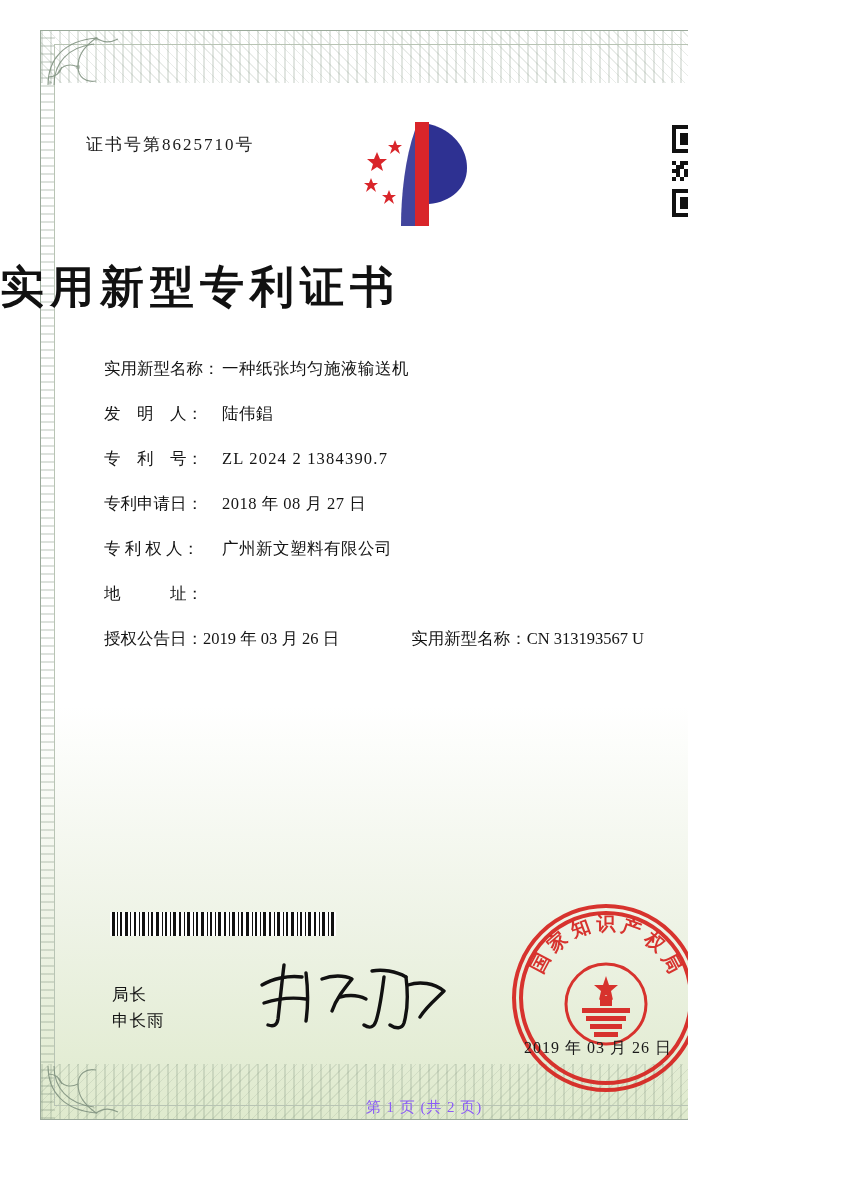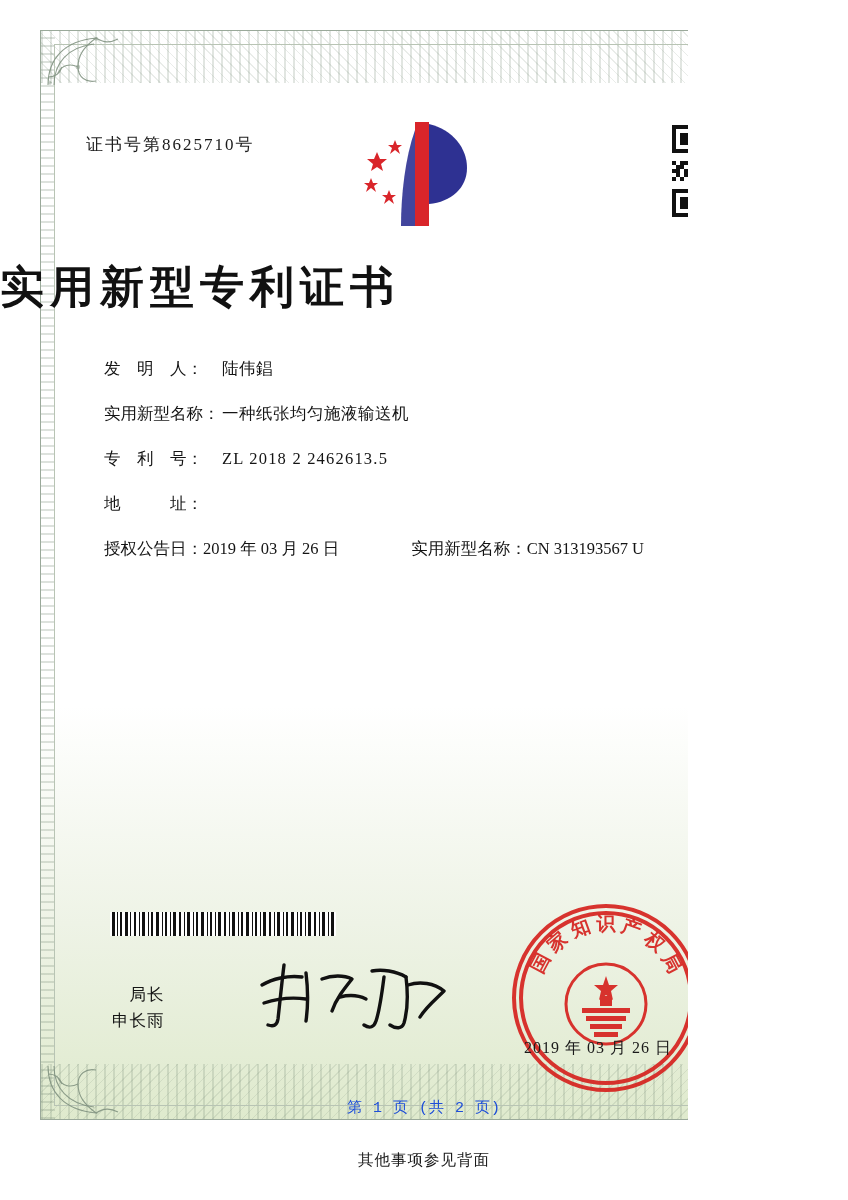--- a/index.html
+++ b/index.html
@@ -190,21 +190,20 @@
 
   
   .sig-label {
     position: absolute;
     left: 112px;
     top: 982px;
     font-size: 16.5px;
     line-height: 26px;
     color: #141414;
     letter-spacing: 1px;
-    text-align: right;
   }
   .sig-hand {
     position: absolute;
     left: 248px;
     top: 955px;
     width: 210px;
     height: 80px;
   }
 
   
@@ -225,23 +224,22 @@
   }
 
   
   .page-num {
     position: absolute;
     left: 0;
     top: 1098px;
     width: 848px;
     text-align: center;
     font-size: 15px;
-    color: #1d4ed8;
+    color: #8b5cf6;
     letter-spacing: 1px;
-    font-family: Liberation Mono, monospace;
   }
   .footnote {
     position: absolute;
     left: 0;
     top: 1150px;
     width: 848px;
     text-align: center;
     font-size: 15.5px;
     color: #1a1a1a;
     letter-spacing: 1px;
@@ -439,30 +437,38 @@
           <rect x="17" y="22" width="2" height="1"></rect>
         <rect x="21" y="22" width="1" height="1"></rect>
       </g>
     </svg>
   </div>
 
   <div class="doc-title">实用新型专利证书</div>
 
   <div class="fields">
     <div class="frow">
+      <span class="flabel">实用新型名称：</span>
+      <span class="fvalue">一种纸张均匀施液输送机</span>
+    </div>
+    <div class="frow">
       <span class="flabel">发　明　人：</span>
       <span class="fvalue">陆伟錩</span>
     </div>
     <div class="frow">
-      <span class="flabel">实用新型名称：</span>
-      <span class="fvalue">一种纸张均匀施液输送机</span>
+      <span class="flabel">专　利　号：</span>
+      <span class="fvalue mono">ZL 2024 2 1384390.7</span>
     </div>
     <div class="frow">
-      <span class="flabel">专　利　号：</span>
-      <span class="fvalue mono">ZL 2018 2 2462613.5</span>
+      <span class="flabel">专利申请日：</span>
+      <span class="fvalue">2018 年 08 月 27 日</span>
+    </div>
+    <div class="frow">
+      <span class="flabel">专 利 权 人：</span>
+      <span class="fvalue">广州新文塑料有限公司</span>
     </div>
     <div class="frow">
       <span class="flabel">地　　　址：</span>
     </div>
     <div class="frow-two">
       <span class="seg1">
         <span>授权公告日：</span><span>2019 年 03 月 26 日</span>
       </span>
       <span class="seg2">
         <span>实用新型名称：</span><span>CN 313193567 U</span>
@@ -573,15 +579,14 @@
         <text x="98" y="30" text-anchor="middle" transform="rotate(0 98 98)">识</text>
         <text x="98" y="30" text-anchor="middle" transform="rotate(20 98 98)">产</text>
         <text x="98" y="30" text-anchor="middle" transform="rotate(41 98 98)">权</text>
         <text x="98" y="30" text-anchor="middle" transform="rotate(62 98 98)">局</text>
       </g>
     </svg>
   </div>
   <div class="seal-date">2019 年 03 月 26 日</div>
 
   <div class="page-num">第 1 页 (共 2 页)</div>
-  <div class="footnote">其他事项参见背面</div>
 
 </div>
 
 </body></html>

